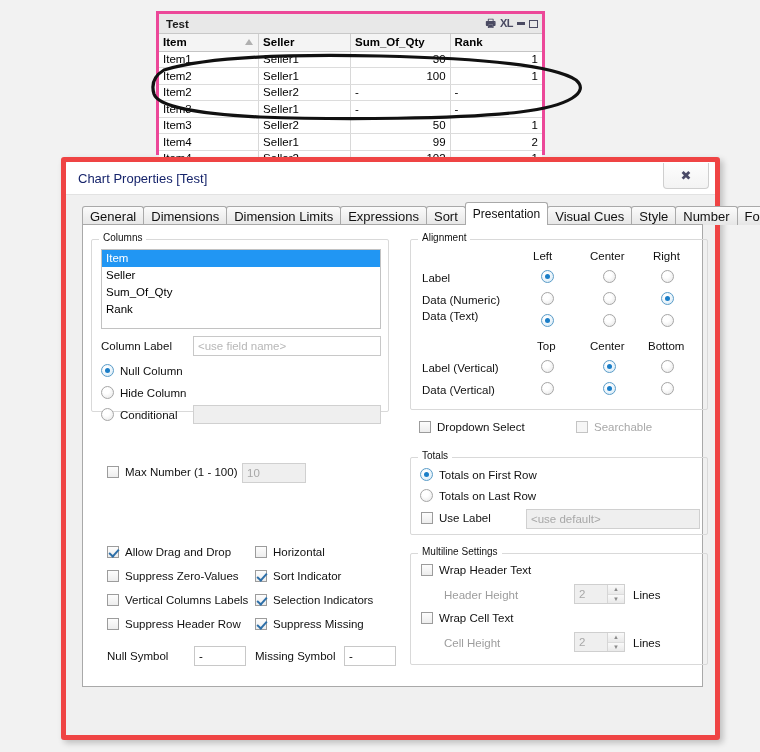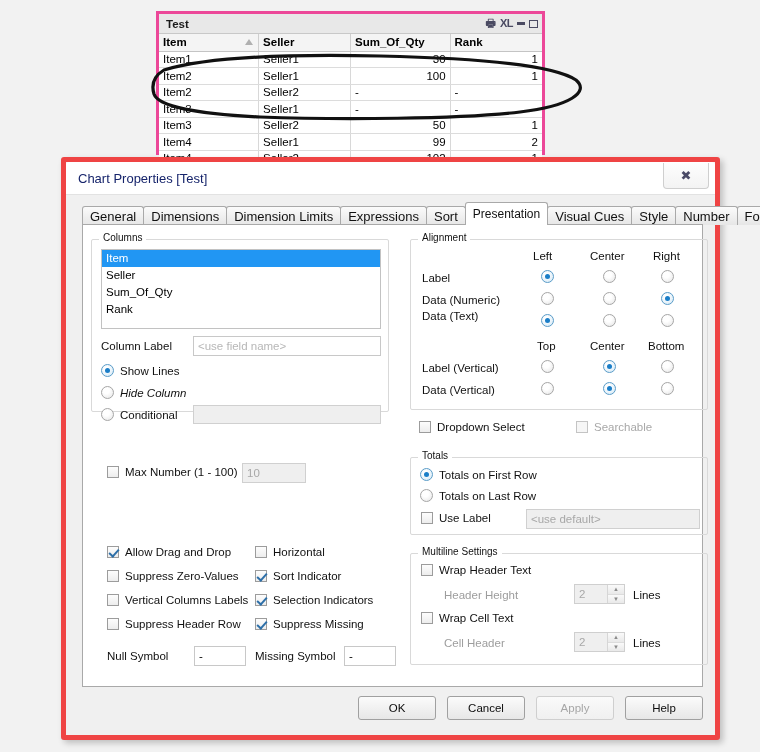--- a/index.html
+++ b/index.html
@@ -334,23 +334,23 @@
               <div class="li">Seller</div>
               <div class="li">Sum_Of_Qty</div>
               <div class="li">Rank</div>
             </div>
 
           <span class="lbl" style="position:absolute; left:9px; top:100px;">Column Label</span>
           <div class="textbox ph" style="left:101px; top:96px; width:188px; height:20px;">&lt;use field name&gt;</div>
 
           <div class="radio on" style="left:9px; top:124px;">
             <span class="rbox"></span>
-            <span class="rlbl">Show Lines</span>
-          </div>
-          <div class="radio" style="left:9px; top:146px;font-style:italic;">
+            <span class="rlbl">Null Column</span>
+          </div>
+          <div class="radio" style="left:9px; top:146px;">
             <span class="rbox"></span>
             <span class="rlbl">Hide Column</span>
           </div>
           <div class="radio" style="left:9px; top:168px;">
             <span class="rbox"></span>
             <span class="rlbl">Conditional</span>
           </div>
           <div class="textbox disabled" style="left:101px; top:165px; width:188px; height:19px;"></div>
         </div>
 
@@ -506,39 +506,33 @@
               <div>▲</div>
               <div>▼</div>
             </span>
           </div>
           <span class="lbl" style="position:absolute; left:222px; top:35px;">Lines</span>
 
           <div class="check" style="left:10px; top:58px;">
             <span class="cbox"></span>
             <span class="clbl">Wrap Cell Text</span>
           </div>
-          <span class="lbl dim" style="position:absolute; left:33px; top:83px;">Cell Header</span>
+          <span class="lbl dim" style="position:absolute; left:33px; top:83px;">Cell Height</span>
           <div class="spin" style="left:163px; top:78px; width:51px; height:20px;">
             <span class="sval">2</span>
             <span class="sbtns">
               <div>▲</div>
               <div>▼</div>
             </span>
           </div>
           <span class="lbl" style="position:absolute; left:222px; top:83px;">Lines</span>
         </div>
 
       </div>
 
-      <div class="footer" id="footer">
-          <div class="btn">OK</div>
-          <div class="btn">Cancel</div>
-          <div class="btn disabled">Apply</div>
-          <div class="btn">Help</div>
-        </div>
 
     </div>
   </div>
 
   <svg class="ink" style="left:78px; top:566px; width:200px; height:62px;" viewBox="0 0 200 62">
     <path d="M30,10 C80,4 140,6 165,16 C186,25 180,40 150,48
              C110,58 52,58 26,50 C6,44 2,30 10,20 C15,14 21,11 30,10 Z" fill="none" stroke="#111111" stroke-width="3" stroke-linecap="round"></path>
   </svg>
 
 </div>

